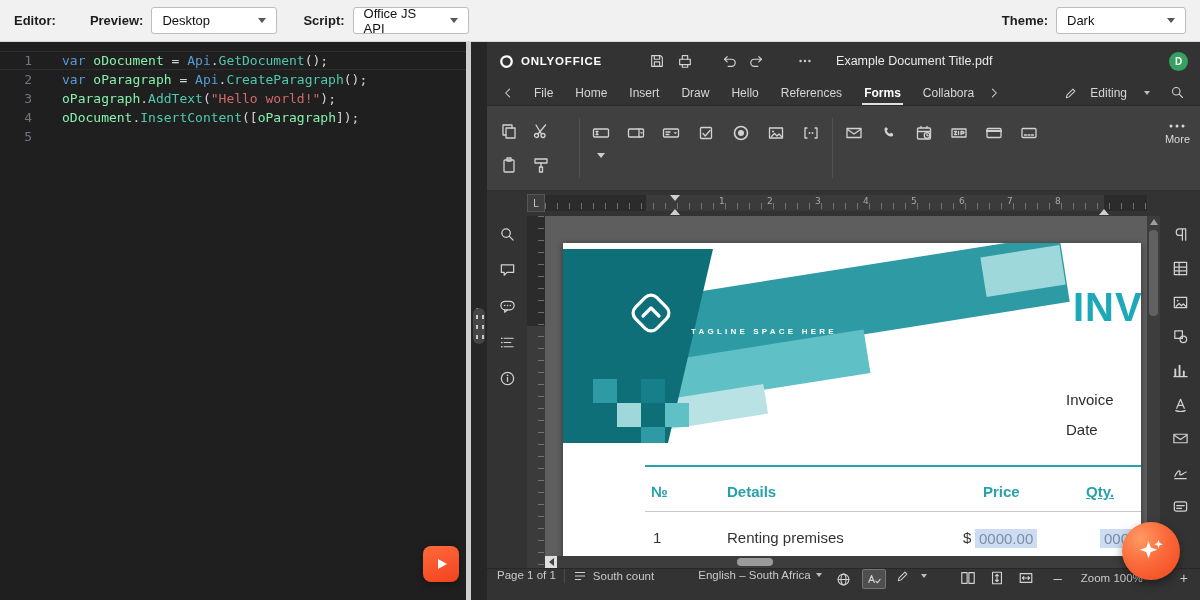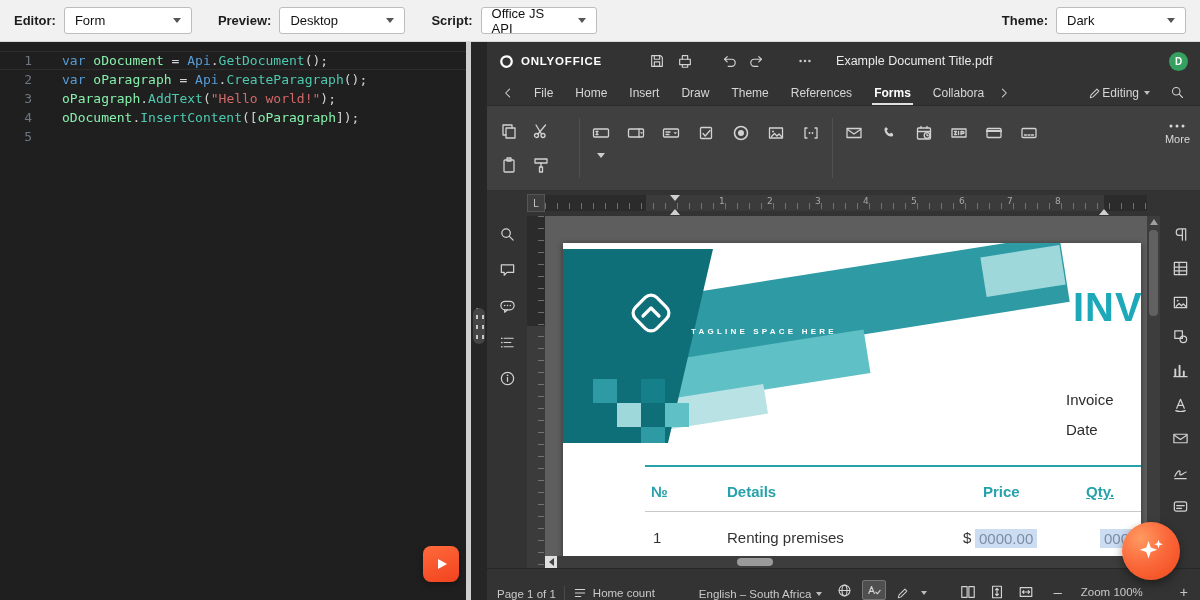--- a/index.html
+++ b/index.html
@@ -57,21 +57,21 @@
   .doc-title{color:#e9e9e9;font-size:12.5px;margin-left:20px}
   .avatar{margin-left:auto;width:19px;height:19px;border-radius:50%;background:#35a05f;color:#fff;
           font-size:10px;font-weight:700;display:flex;align-items:center;justify-content:center}
 
   .ed-tabs{height:26px;display:flex;align-items:center;padding:0 12px;background:#333;border-bottom:1px solid #2b2b2b}
   .tbtn{width:18px;height:18px}
   .tabs{display:flex;align-items:stretch;height:100%;margin-left:6px}
   .tab{color:#d6d6d6;font-size:12px;padding:0 11px;display:flex;align-items:center;position:relative;white-space:nowrap}
   .tab.active{color:#fff;font-weight:700}
   .tab.active::after{content:'';position:absolute;left:9px;right:9px;bottom:0;height:2px;background:#e0e0e0}
-  .mode-group{margin-left:auto;display:flex;align-items:center;gap:0;color:#d6d6d6;font-size:12px}
+  .mode-group{margin-left:auto;display:flex;align-items:center;gap:12px;color:#d6d6d6;font-size:12px}
   .search-btn{margin-left:18px;margin-right:2px}
 
   .ed-toolbar{height:84px;background:#404040;display:flex;align-items:flex-start;padding:10px 10px 6px}
   .clip-grid{display:grid;grid-template-columns:24px 24px;grid-auto-rows:26px;gap:8px 8px;margin-top:2px;margin-right:14px}
   .vsep{width:1px;align-self:stretch;background:#515151;margin:2px 12px 6px 12px}
   .fields{display:flex;flex-direction:column}
   .fields-row{display:flex;gap:17px;margin-top:8px}
   .fields-caret{margin-top:8px;margin-left:5px;width:12px;height:10px;display:flex;align-items:center}
   .fields-caret .caret{border-top-color:#cfcfcf;margin-left:0}
   .more-btn{margin-left:auto;margin-top:6px;display:flex;flex-direction:column;align-items:center;gap:3px;
@@ -149,21 +149,21 @@
   .hs-arrow::after{content:'';width:0;height:0;border-top:4px solid transparent;border-bottom:4px solid transparent;
                    border-right:5px solid #444}
   .hs-thumb{position:absolute;left:192px;top:2px;width:36px;height:8px;background:#9a9a9a;border-radius:4px}
   .v-scroll{width:13px;background:#3d3d3d;display:flex;flex-direction:column;align-items:center}
   .vs-arrow{margin-top:3px;width:0;height:0;border-left:4px solid transparent;border-right:4px solid transparent;
             border-bottom:6px solid #a0a0a0}
   .vs-thumb{width:9px;height:86px;background:#616161;border-radius:4px;margin-top:5px}
   .right-strip{width:40px;display:flex;flex-direction:column;align-items:center;padding-top:8px;gap:14px}
 
   
-  .statusbar{height:32px;background:#333;border-top:1px solid #282828;display:flex;align-items:flex-end;
+  .statusbar{height:32px;background:#333;border-top:1px solid #282828;display:flex;align-items:flex-start;
              padding:0 10px;color:#c9c9c9;font-size:11.5px}
   .sb-sep{width:1px;height:14px;background:#4a4a4a;margin:0 8px}
   .sb-btn{display:flex;align-items:center;gap:6px;color:#c9c9c9;font-size:11.5px}
   .lang-group{display:flex;align-items:center;margin-left:44px}
   .sb-ic{margin-left:12px;width:20px;height:20px}
   .sb-box{margin-left:8px;background:#4f4f4f;border:1px solid #757575;border-radius:2px;width:24px;height:20px}
   .sb-right{margin-left:auto;display:flex;align-items:center;gap:13px}
   .zoom-out{font-size:15px;margin-left:6px;color:#c9c9c9}
   .zoom-val{margin-left:6px}
   .zoom-in{font-size:14px;margin-left:24px;margin-right:2px;color:#c9c9c9}
@@ -174,24 +174,20 @@
   .ai-btn{position:absolute;left:1122px;top:522px;width:58px;height:58px;border-radius:50%;z-index:50;
           background:radial-gradient(circle at 32% 28%,#ff9a62 0%,#fb6a3c 45%,#ef4618 100%);
           box-shadow:0 4px 10px rgba(0,0,0,.4)}
 </style>
 </head>
 <body>
 
 <div class="topbar">
   <div class="grp">
     <span class="tb-label">Editor:</span>
-    <div class="select w128">
-      <span>Form</span>
-      <span class="caret"></span>
-    </div>
   </div>
   <div class="grp ml26">
     <span class="tb-label">Preview:</span>
     <div class="select w126">
       <span>Desktop</span>
       <span class="caret"></span>
     </div>
   </div>
   <div class="grp ml26">
     <span class="tb-label">Script:</span>
@@ -276,21 +272,21 @@
       <button class="tbtn">
         <svg class="ic" width="14" height="14" viewBox="0 0 18 18">
             <path d="M11 4 6 9l5 5"></path>
           </svg>
       </button>
       <div class="tabs">
           <div class="tab">File</div>
           <div class="tab">Home</div>
           <div class="tab">Insert</div>
           <div class="tab">Draw</div>
-          <div class="tab">Theme</div>
+          <div class="tab">Hello</div>
           <div class="tab">References</div>
           <div class="tab active">Forms</div>
           <div class="tab">Collabora</div>
         </div>
       <button class="tbtn">
         <svg class="ic" width="14" height="14" viewBox="0 0 18 18">
             <path d="M7 4l5 5-5 5"></path>
           </svg>
       </button>
       <div class="mode-group">
@@ -617,21 +613,21 @@
         </div>
       </div>
 
       <div class="statusbar">
         <span>Page 1 of 1</span>
         <div class="sb-sep"></div>
         <button class="sb-btn">
           <svg class="ic" width="14" height="14" viewBox="0 0 18 18">
             <path d="M3 4.5h12M3 9h12M3 13.5h7"></path>
           </svg>
-          <span>Home count</span>
+          <span>South count</span>
         </button>
         <div class="lang-group">
           <span>English – South Africa</span>
           <span class="caret sm"></span>
         </div>
         <button class="sb-ic">
           <svg class="ic" width="15" height="15" viewBox="0 0 18 18">
             <circle cx="9" cy="9" r="6.5"></circle>
               <ellipse cx="9" cy="9" rx="3" ry="6.5"></ellipse>
               <path d="M2.5 9h13"></path>

